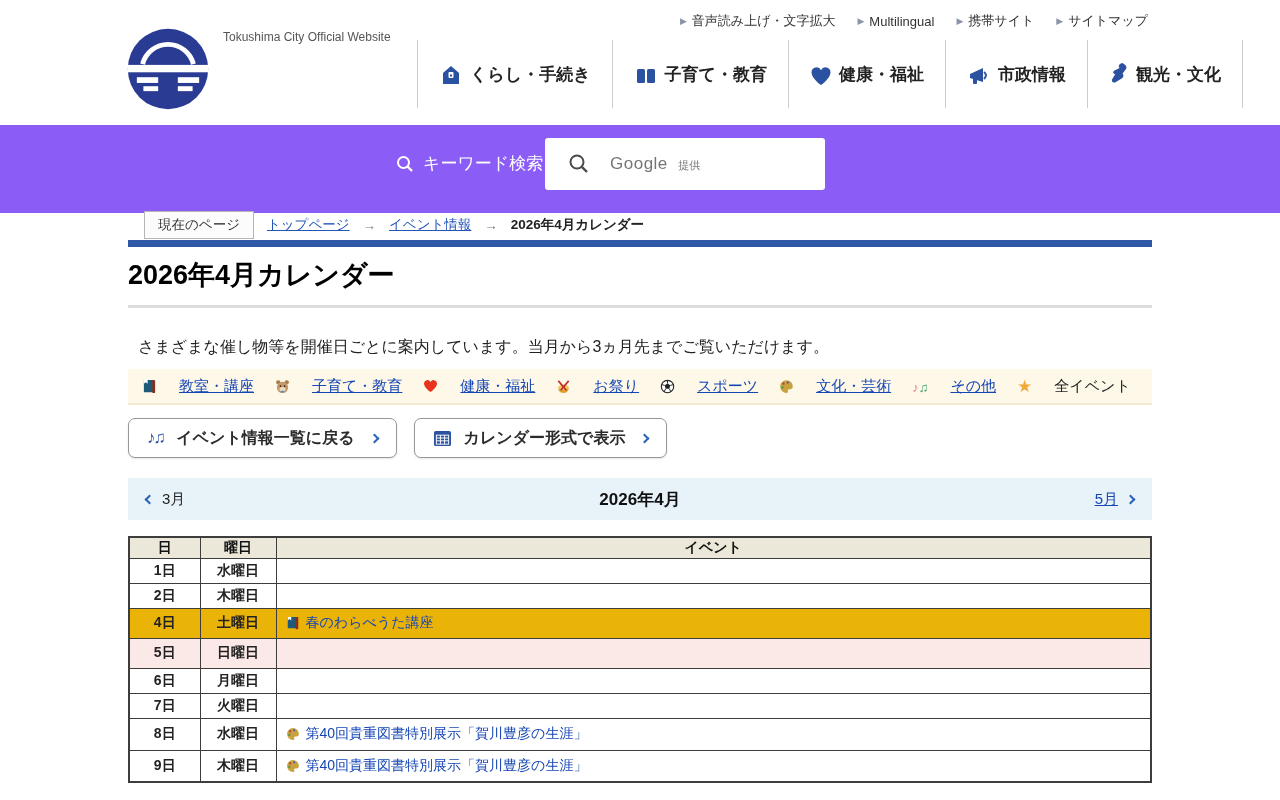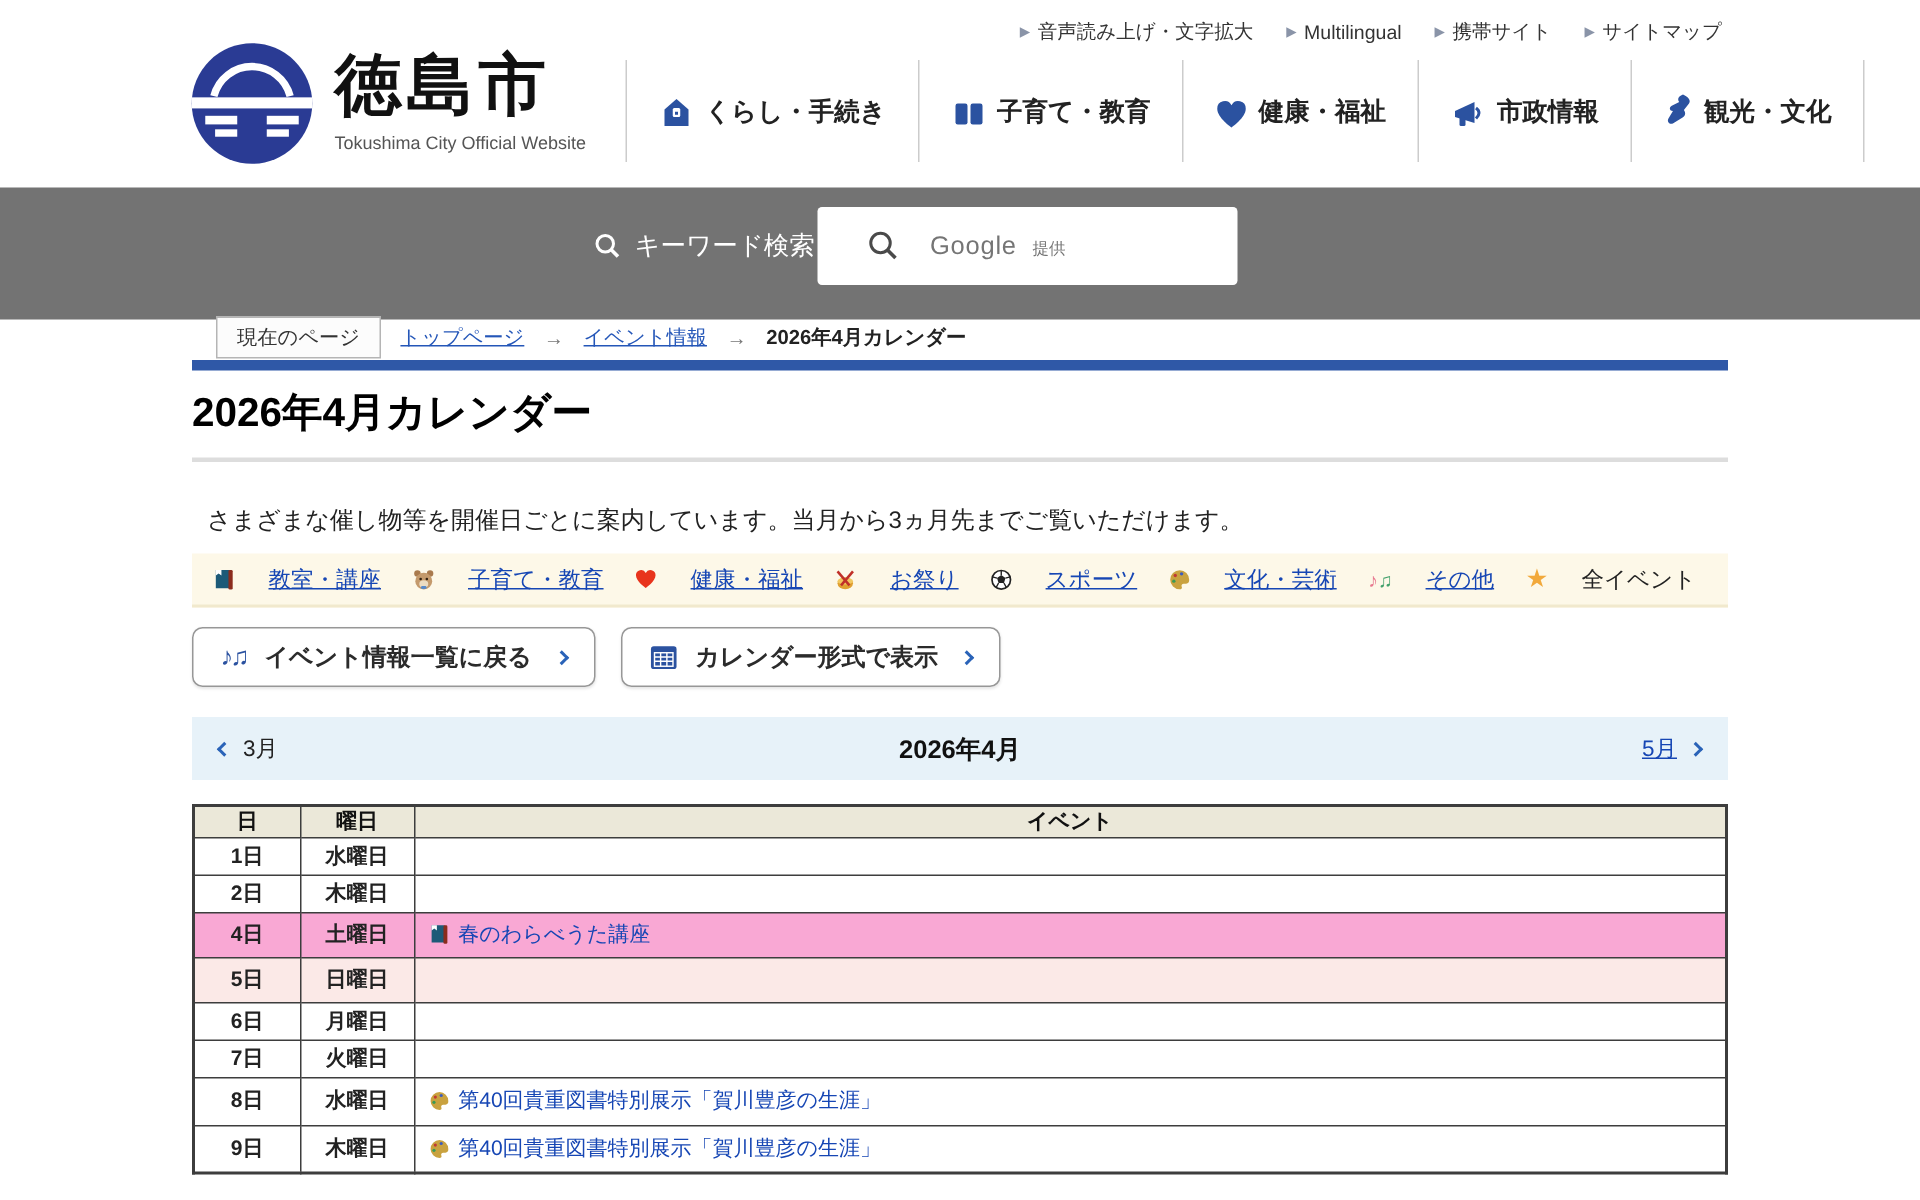--- a/index.html
+++ b/index.html
@@ -18,25 +18,25 @@
   .site-sub { font-size:12px; color:#555; margin-top:2px; }
 
   .main-nav { position:absolute; top:40px; left:417px; height:68px; display:flex; }
   .nav-item { display:flex; flex-direction:row; align-items:center; justify-content:center;
     gap:7px; padding:0 21px; border-right:1px solid #ccc; cursor:pointer; }
   .nav-item:first-child { border-left:1px solid #ccc; }
   .nav-label { font-size:17px; font-weight:bold; color:#222; white-space:nowrap; }
   .nav-ico { height:24px; display:flex; align-items:flex-end; }
 
   
-  .search-band { position:absolute; top:125px; left:0; width:1280px; height:88px; background:#737373; }
+  .search-band { position:absolute; top:125px; left:0; width:1280px; height:88px; background:#8b5cf6; }
   .search-label { position:absolute; left:396px; top:27px; display:flex; align-items:center; gap:9px;
     color:#fff; font-size:17px; cursor:pointer; white-space:nowrap; }
   .search-box { position:absolute; left:545px; top:13px; width:280px; height:52px; background:#fff;
-    border-radius:3px; display:flex; align-items:center; padding-left:33px; gap:20px; cursor:text; }
+    border-radius:3px; display:flex; align-items:center; padding-left:23px; gap:20px; cursor:text; }
   .g-provider { color:#757575; font-size:17px; letter-spacing:0.5px; }
   .g-suffix { color:#757575; font-size:11px; margin-left:6px; }
 
   
   .breadcrumb { position:absolute; top:211px; left:144px; display:flex; align-items:center;
     gap:13px; font-size:13.5px; }
   .bc-current-box { border:1px solid #b5b5b5; background:#fcfcfc; color:#333; padding:4px 13px; }
   .bc-link { color:#2456b8; text-decoration:underline; cursor:pointer; }
   .bc-sep { color:#777; font-style:italic; }
   .bc-page { color:#222; font-weight:600; }
@@ -83,21 +83,21 @@
 
   
   .calendar-table { position:absolute; top:536px; left:128px; width:1024px;
     border-collapse:collapse; border:2px solid #3d3d3d; table-layout:fixed; }
   .calendar-table th { background:#ebe8d9; border:1px solid #3d3d3d; font-size:14px;
     font-weight:bold; height:21px; text-align:center; color:#111; }
   .calendar-table td { border:1px solid #3d3d3d; font-size:14px; background:#fff; }
   td.c-day, td.c-wd { text-align:center; color:#222;font-weight:bold; }
   td.c-ev { padding-left:9px; }
   tr.h25 td { height:25px; } tr.h30 td { height:30px; } tr.h32 td { height:32px; }
-  tr.sat td { background:#f9a8d4; }
+  tr.sat td { background:#eab308; }
   tr.sun td { background:#fbe9e7; }
   .ev-wrap { display:flex; align-items:center; gap:6px; }
   .ev-link { color:#1646b4; font-size:14px; cursor:pointer; }
   .ico { flex:0 0 auto; display:inline-flex; }
 </style>
 </head>
 <body>
 
 <div class="header">
 
@@ -126,21 +126,20 @@
         <circle cx="50" cy="50" r="49" fill="#2a3b94"></circle>
         <path d="M19 44 A32 32 0 0 1 81 44" fill="none" stroke="#fff" stroke-width="6"></path>
         <rect x="1" y="45" width="98" height="9" fill="#fff"></rect>
         <rect x="12" y="60" width="26" height="7" fill="#fff"></rect>
         <rect x="62" y="60" width="26" height="7" fill="#fff"></rect>
         <rect x="20" y="71" width="18" height="6" fill="#fff"></rect>
         <rect x="62" y="71" width="18" height="6" fill="#fff"></rect>
       </svg>
     </span>
     <span class="logo-text">
-      <div class="site-name">徳島市</div>
       <div class="site-sub">Tokushima City Official Website</div>
     </span>
   </div>
 
   <div class="main-nav">
     <div class="nav-item">
       <span class="nav-ico ico">
         <svg width="24" height="22" viewBox="0 0 24 22">
             <path d="M4 9 L12 2 L20 9 V20 H4 Z" fill="#2b52a0"></path>
             <rect x="9.5" y="8" width="5" height="6" rx="1" fill="#fff"></rect>

